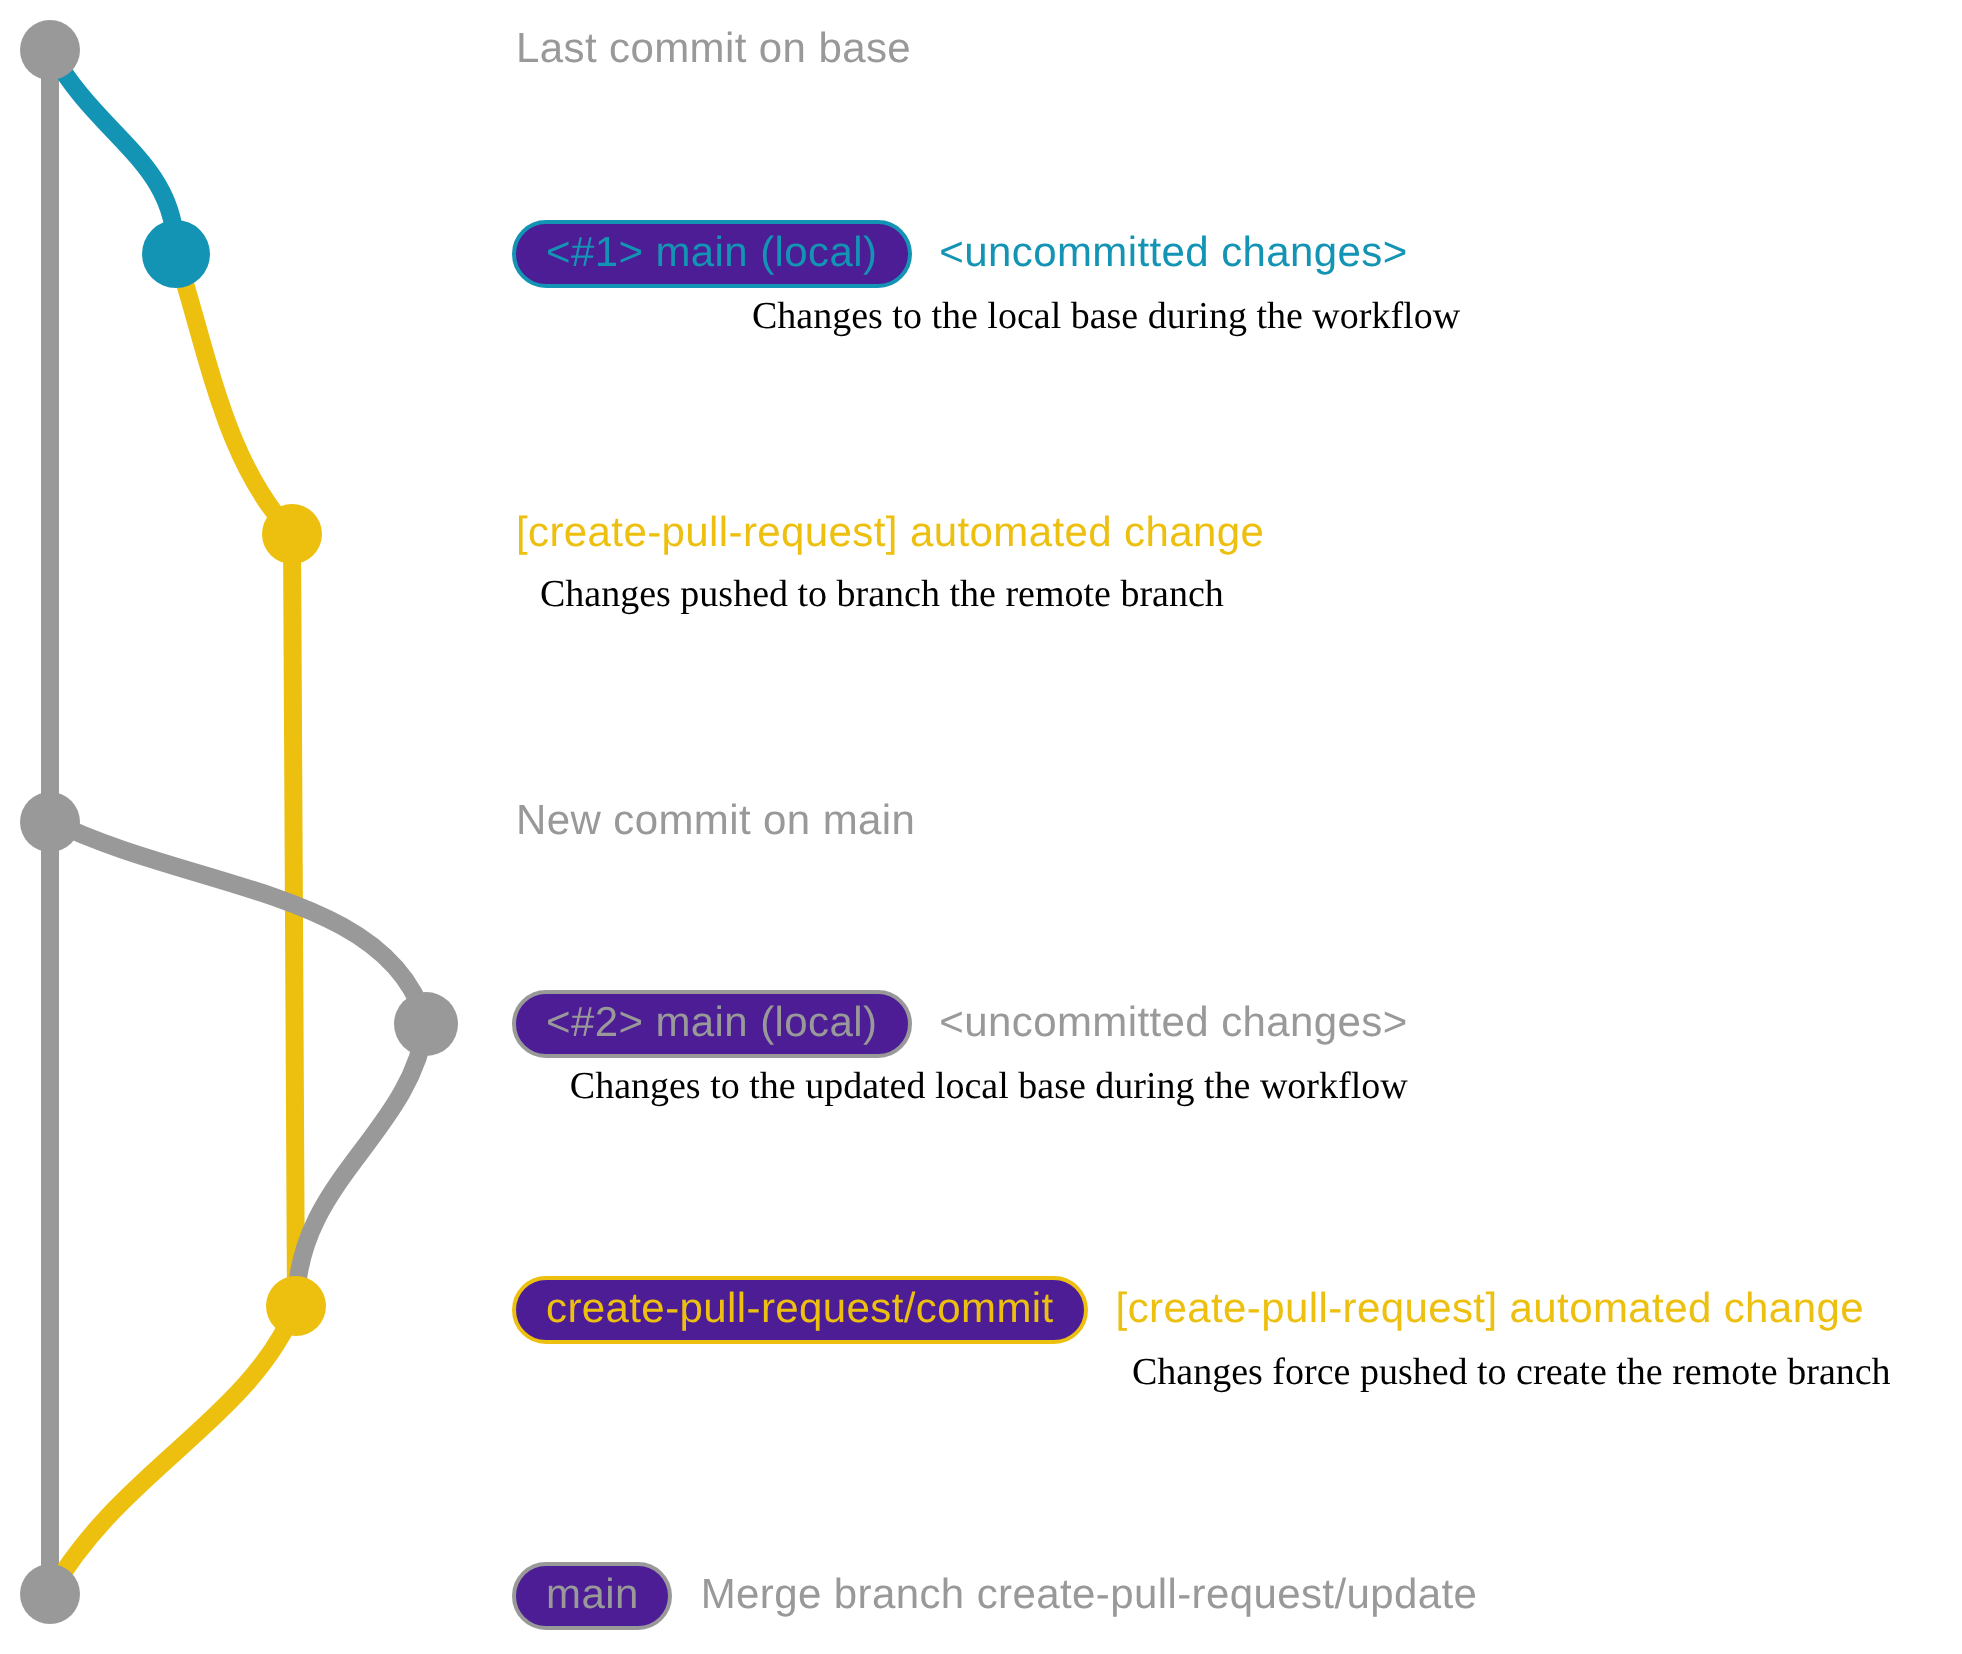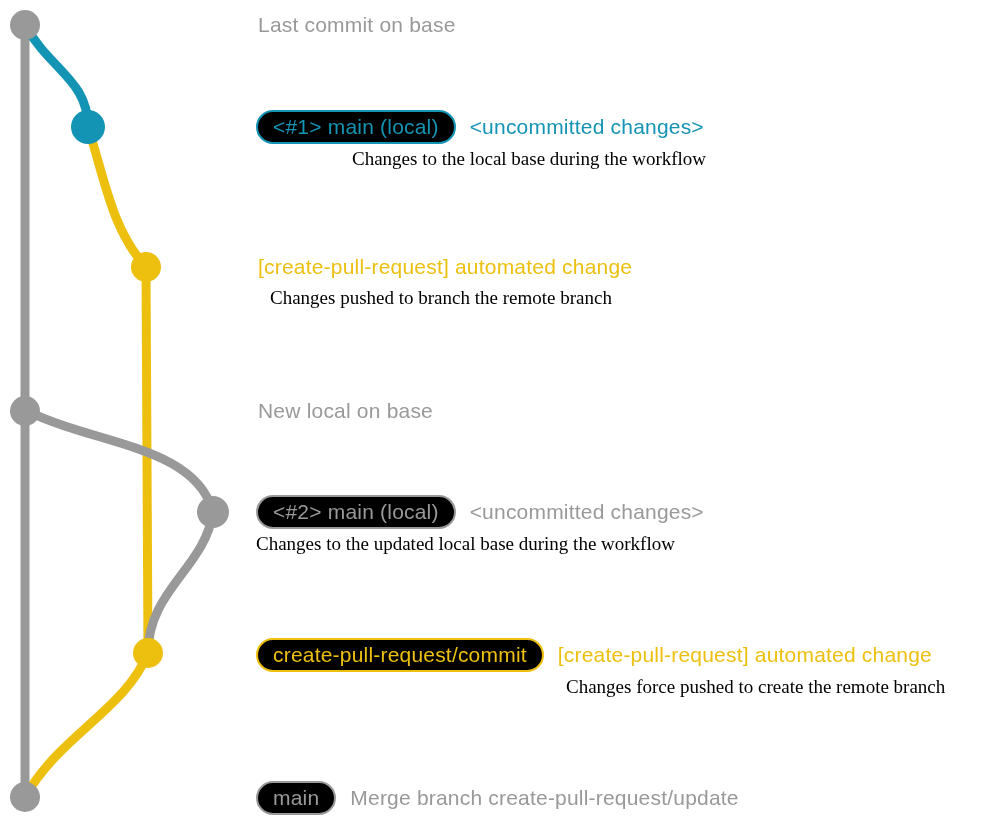--- a/index.html
+++ b/index.html
@@ -44,21 +44,21 @@
   }
   .badge {
     display: inline-flex;
     align-items: center;
     justify-content: center;
     border: 2px solid;
     border-radius: 17px;
     padding: 3px 15px;
     font-size: 21px;
     letter-spacing: 0.2px;
-    background: #000000;
+    background: #4c1d95;
   }
   .note {
     font-family: "Liberation Serif", serif;
     font-size: 19px;
     color: #000000;
     margin-top: 3px;
   }
   .c-gray   { color: #999999; border-color: #999999; }
   .c-teal   { color: #1494b4; border-color: #1494b4; }
   .c-yellow { color: #edc00f; border-color: #edc00f; }
@@ -95,33 +95,33 @@
 
   <div class="row" style="left:258px; top:13px;">
     <span class="label c-gray">Last commit on base</span>
   </div>
 
   <div class="row" style="left:256px; top:108px;">
     <div class="line1">
       <span class="badge c-teal">&lt;#1&gt; main (local)</span>
       <span class="label c-teal">&lt;uncommitted changes&gt;</span>
     </div>
-    <div class="note" style="margin-left:96px;">Changes to the local base during the workflow</div>
+    <div class="note" style="margin-left:120px;">Changes to the local base during the workflow</div>
   </div>
 
   <div class="row" style="left:258px; top:255px;">
     <div class="label c-yellow">[create-pull-request] automated change</div>
     <div class="note" style="margin-left:12px; margin-top:8px;">Changes pushed to branch the remote branch</div>
   </div>
 
   <div class="row" style="left:258px; top:399px;">
-    <span class="label c-gray">New local on base</span>
+    <span class="label c-gray">New commit on main</span>
   </div>
 
-  <div class="row" style="left:256px; top:493px;">
+  <div class="row" style="left:256px; top:493px;text-align:right;">
     <div class="line1">
       <span class="badge c-gray">&lt;#2&gt; main (local)</span>
       <span class="label c-gray">&lt;uncommitted changes&gt;</span>
     </div>
     <div class="note" style="">Changes to the updated local base during the workflow</div>
   </div>
 
   <div class="row" style="left:256px; top:636px;">
     <div class="line1">
       <span class="badge c-yellow">create-pull-request/commit</span>

